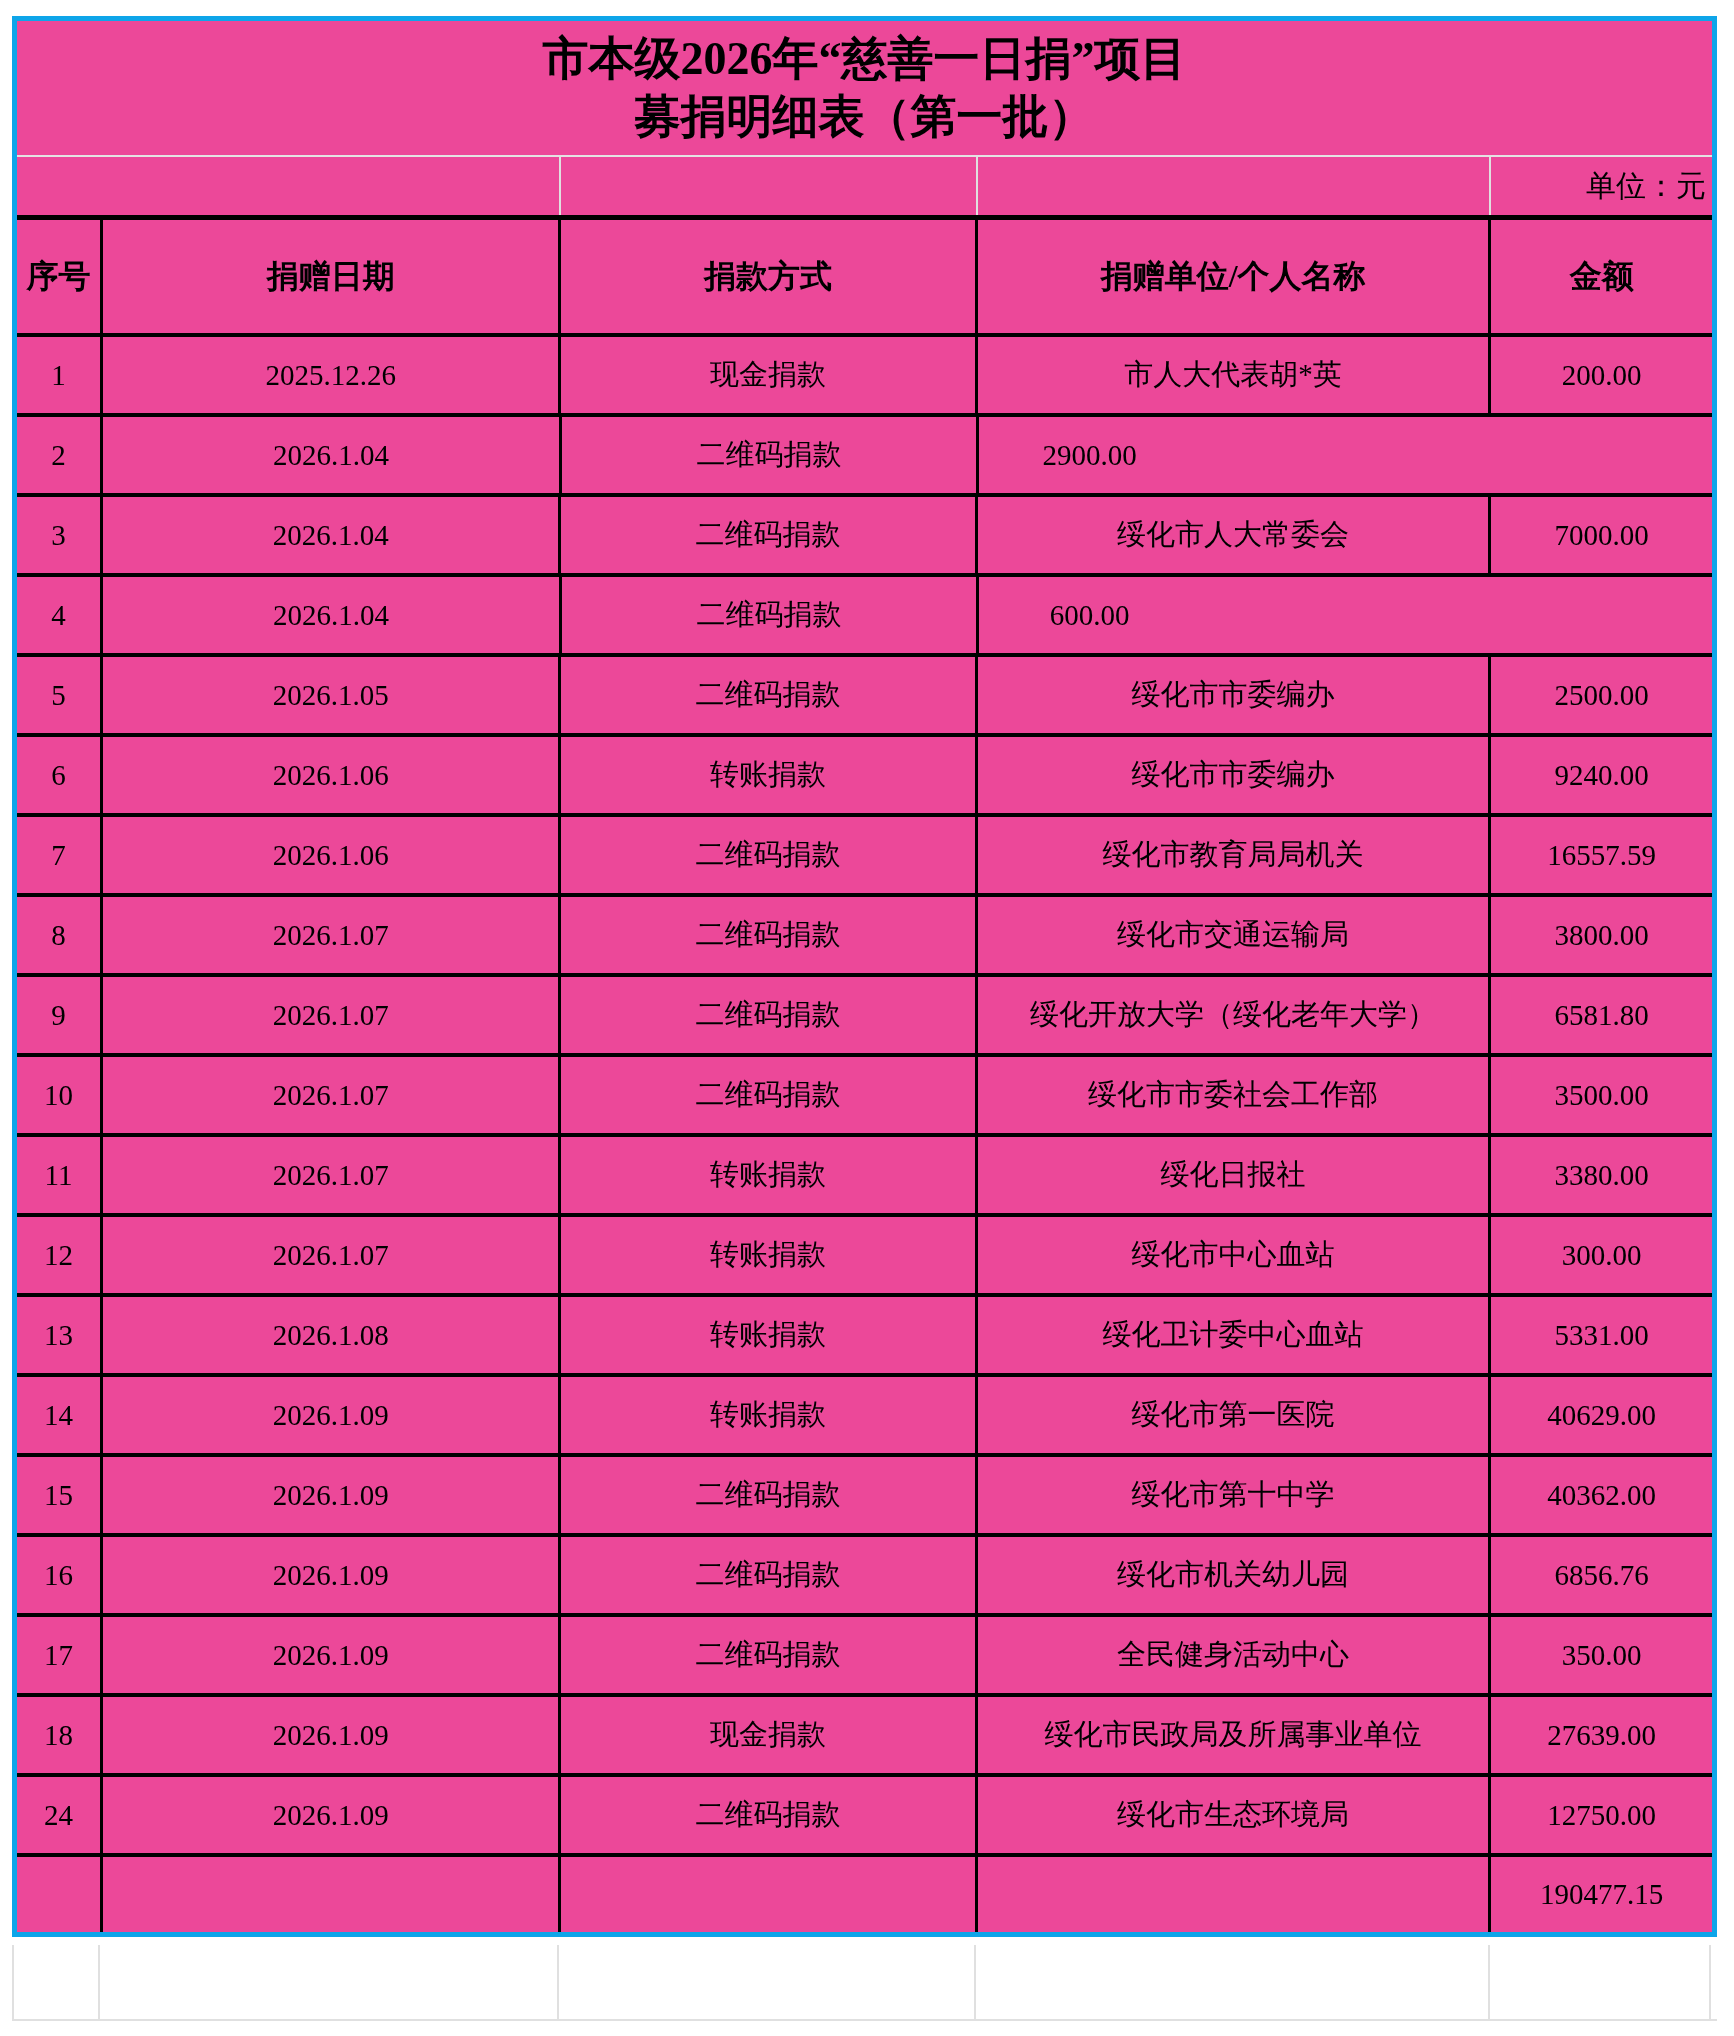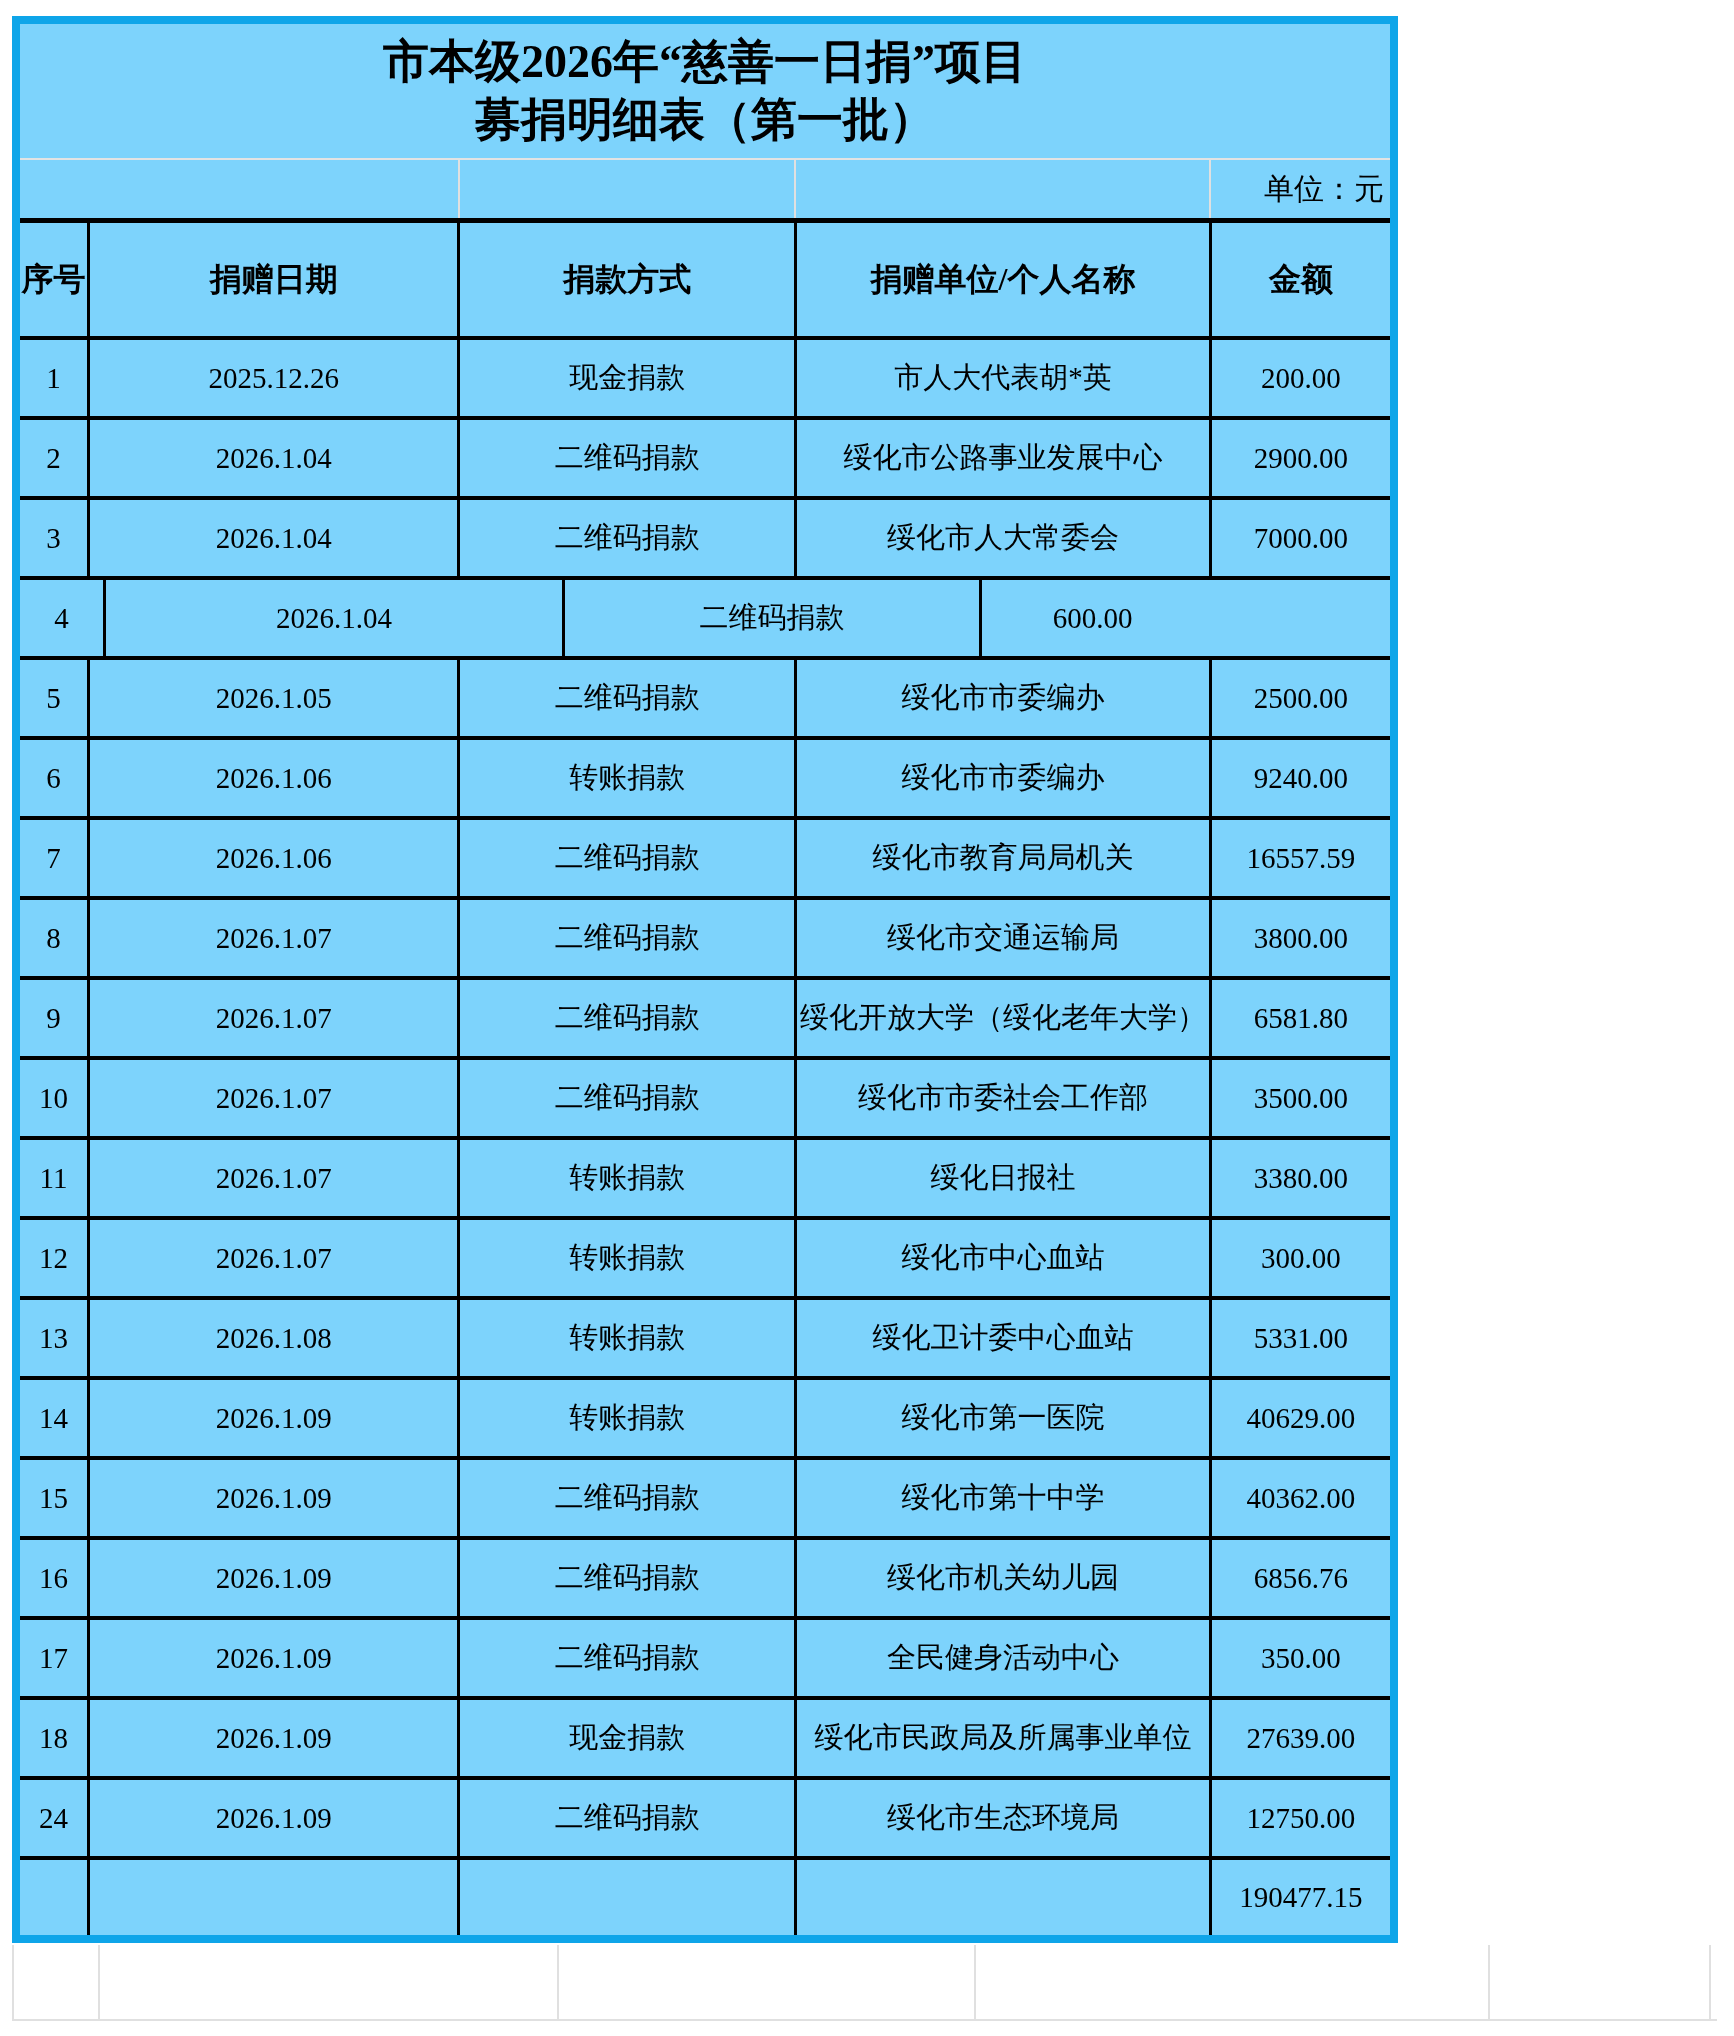--- a/index.html
+++ b/index.html
@@ -6,23 +6,23 @@
   .page{
     position:relative;
     width:1734px;height:2036px;
     background:#fff;
     font-family:"Liberation Serif","DejaVu Serif",serif;
     color:#000;
     overflow:hidden;
   }
   *{box-sizing:border-box;}
   .sheet{
-    position:absolute;left:12px;top:16px;width:1386px;
-    border:8px solid #0ea5e9;
-    background:#7dd3fc;
+    position:absolute;left:12px;top:16px;width:1705px;
+    border:5px solid #0ea5e9;
+    background:#ec4899;
   }
   
   .title-row{
     height:136px;
     border-bottom:2px solid #e3e3e3;
     display:flex;flex-direction:column;justify-content:center;align-items:center;
     font-weight:bold;font-size:46px;line-height:58px;
     text-align:center;
   }
   
@@ -89,21 +89,20 @@
       <div class="cell c1">1</div>
       <div class="cell c2">2025.12.26</div>
       <div class="cell c3">现金捐款</div>
       <div class="cell c4">市人大代表胡*英</div>
       <div class="cell c5">200.00</div>
     </div>
     <div class="row">
       <div class="cell c1">2</div>
       <div class="cell c2">2026.1.04</div>
       <div class="cell c3">二维码捐款</div>
-      <div class="cell c4">绥化市公路事业发展中心</div>
       <div class="cell c5">2900.00</div>
     </div>
     <div class="row">
       <div class="cell c1">3</div>
       <div class="cell c2">2026.1.04</div>
       <div class="cell c3">二维码捐款</div>
       <div class="cell c4">绥化市人大常委会</div>
       <div class="cell c5">7000.00</div>
     </div>
     <div class="row">

